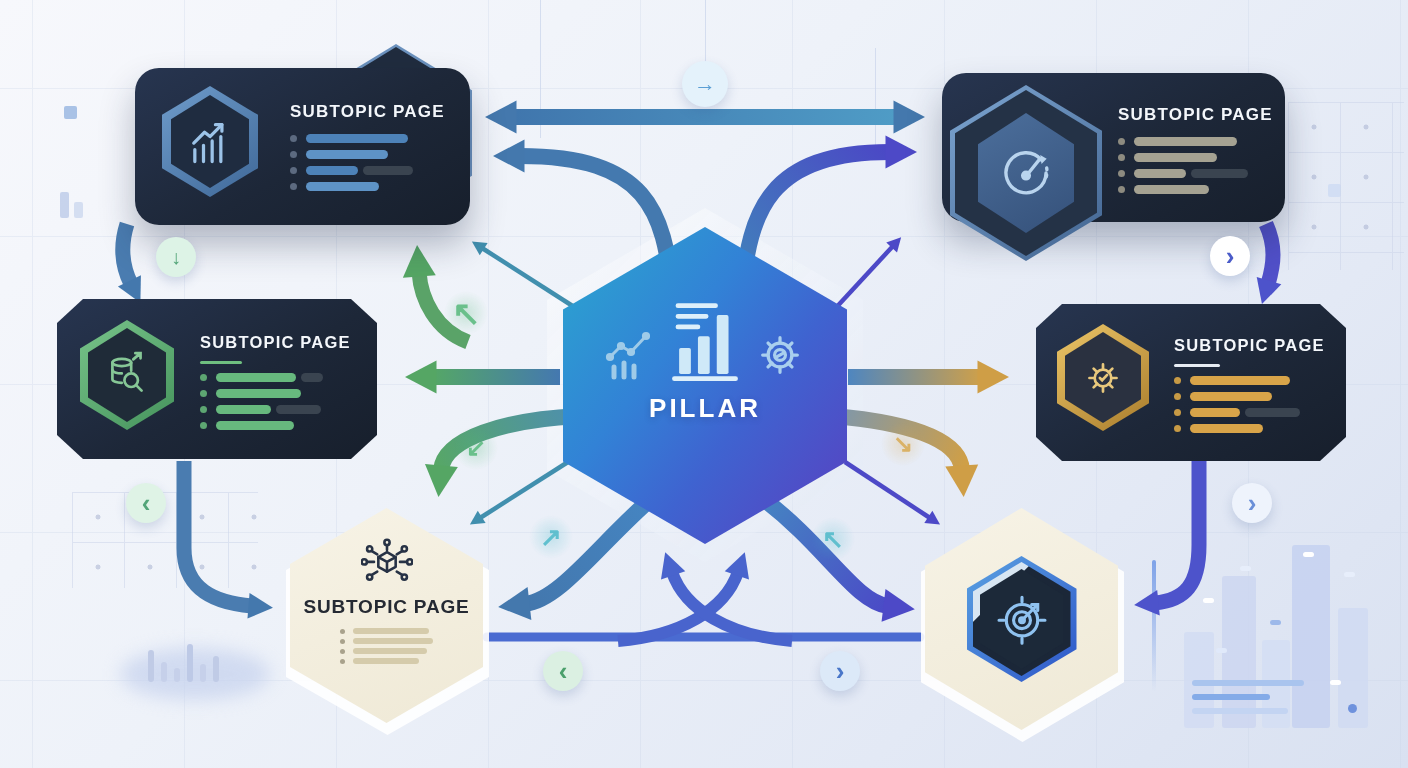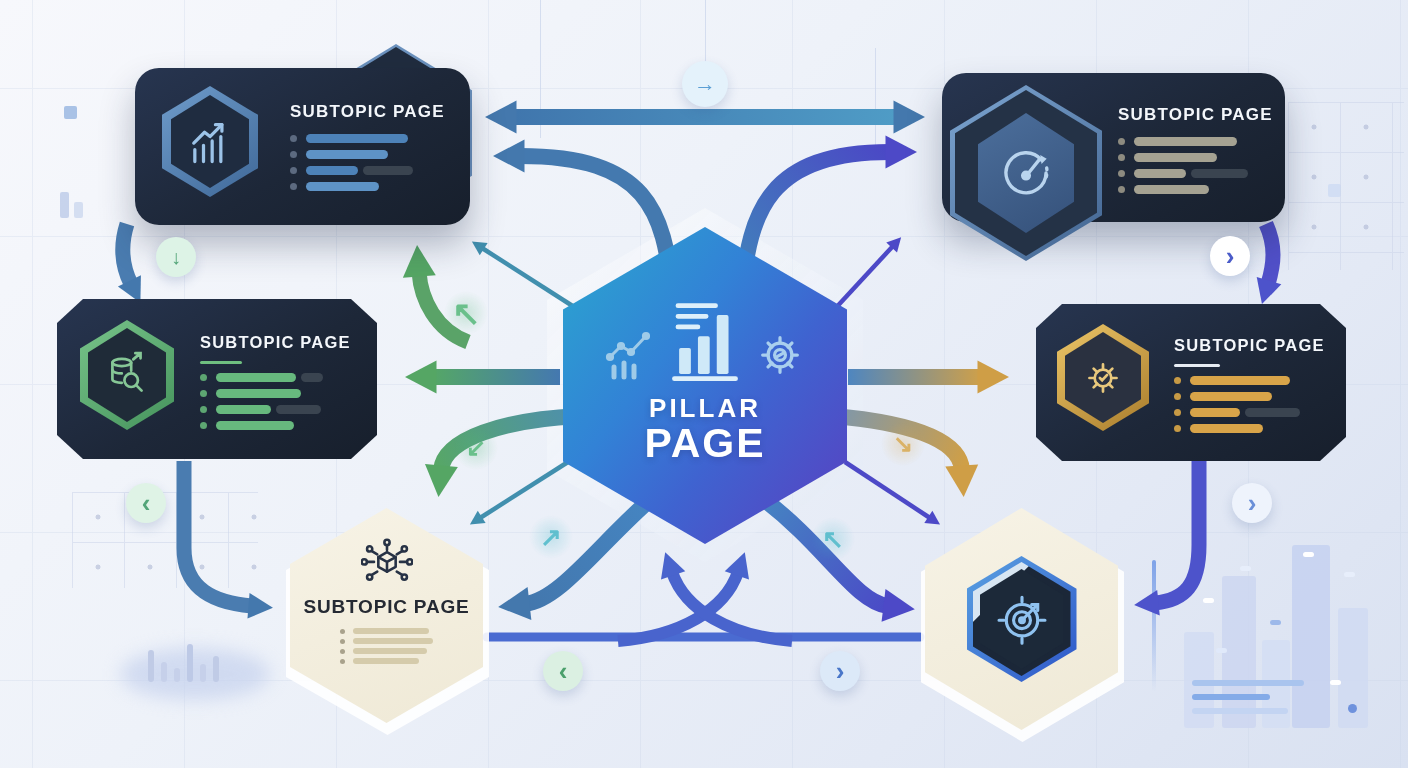--- a/index.html
+++ b/index.html
@@ -385,21 +385,20 @@
       </svg>
       <svg width="52" height="52" viewBox="0 0 48 48" fill="none" stroke="#a9cfee" stroke-width="3" stroke-linecap="round">
         <circle cx="24" cy="24" r="11"></circle>
         <path d="M24 8 v5 M24 35 v5 M8 24 h5 M35 24 h5 M13 13 l3.6 3.6 M31.4 31.4 L35 35 M35 13 l-3.6 3.6 M16.6 31.4 L13 35"></path>
         <circle cx="24" cy="24" r="5"></circle>
         <path d="M20.5 26 L27.5 22"></path>
       </svg>
     </div>
     <div class="center-text">
       <div class="ct-1">PILLAR</div>
-      <div class="ct-3">PAGE</div>
     </div>
   </div>
 
   <div class="cream-ring hexagon" style="left:286px;top:512px;width:203px;height:223px"></div>
   <div class="cream-hex hexagon" style="left:290px;top:508px;width:193px;height:215px">
     <svg style="margin-top:30px" width="52" height="50" viewBox="0 0 48 46" fill="none" stroke="#273245" stroke-width="2.4" stroke-linecap="round" stroke-linejoin="round">
       <path d="M24 13 l8 4.5 v9 L24 31 l-8 -4.5 v-9 z"></path>
       <path d="M24 31 v-9 M24 22 l-8 -4.5 M24 22 l8 -4.5"></path>
       <circle cx="24" cy="4" r="2.4"></circle>
         <circle cx="40" cy="10" r="2.4"></circle>

